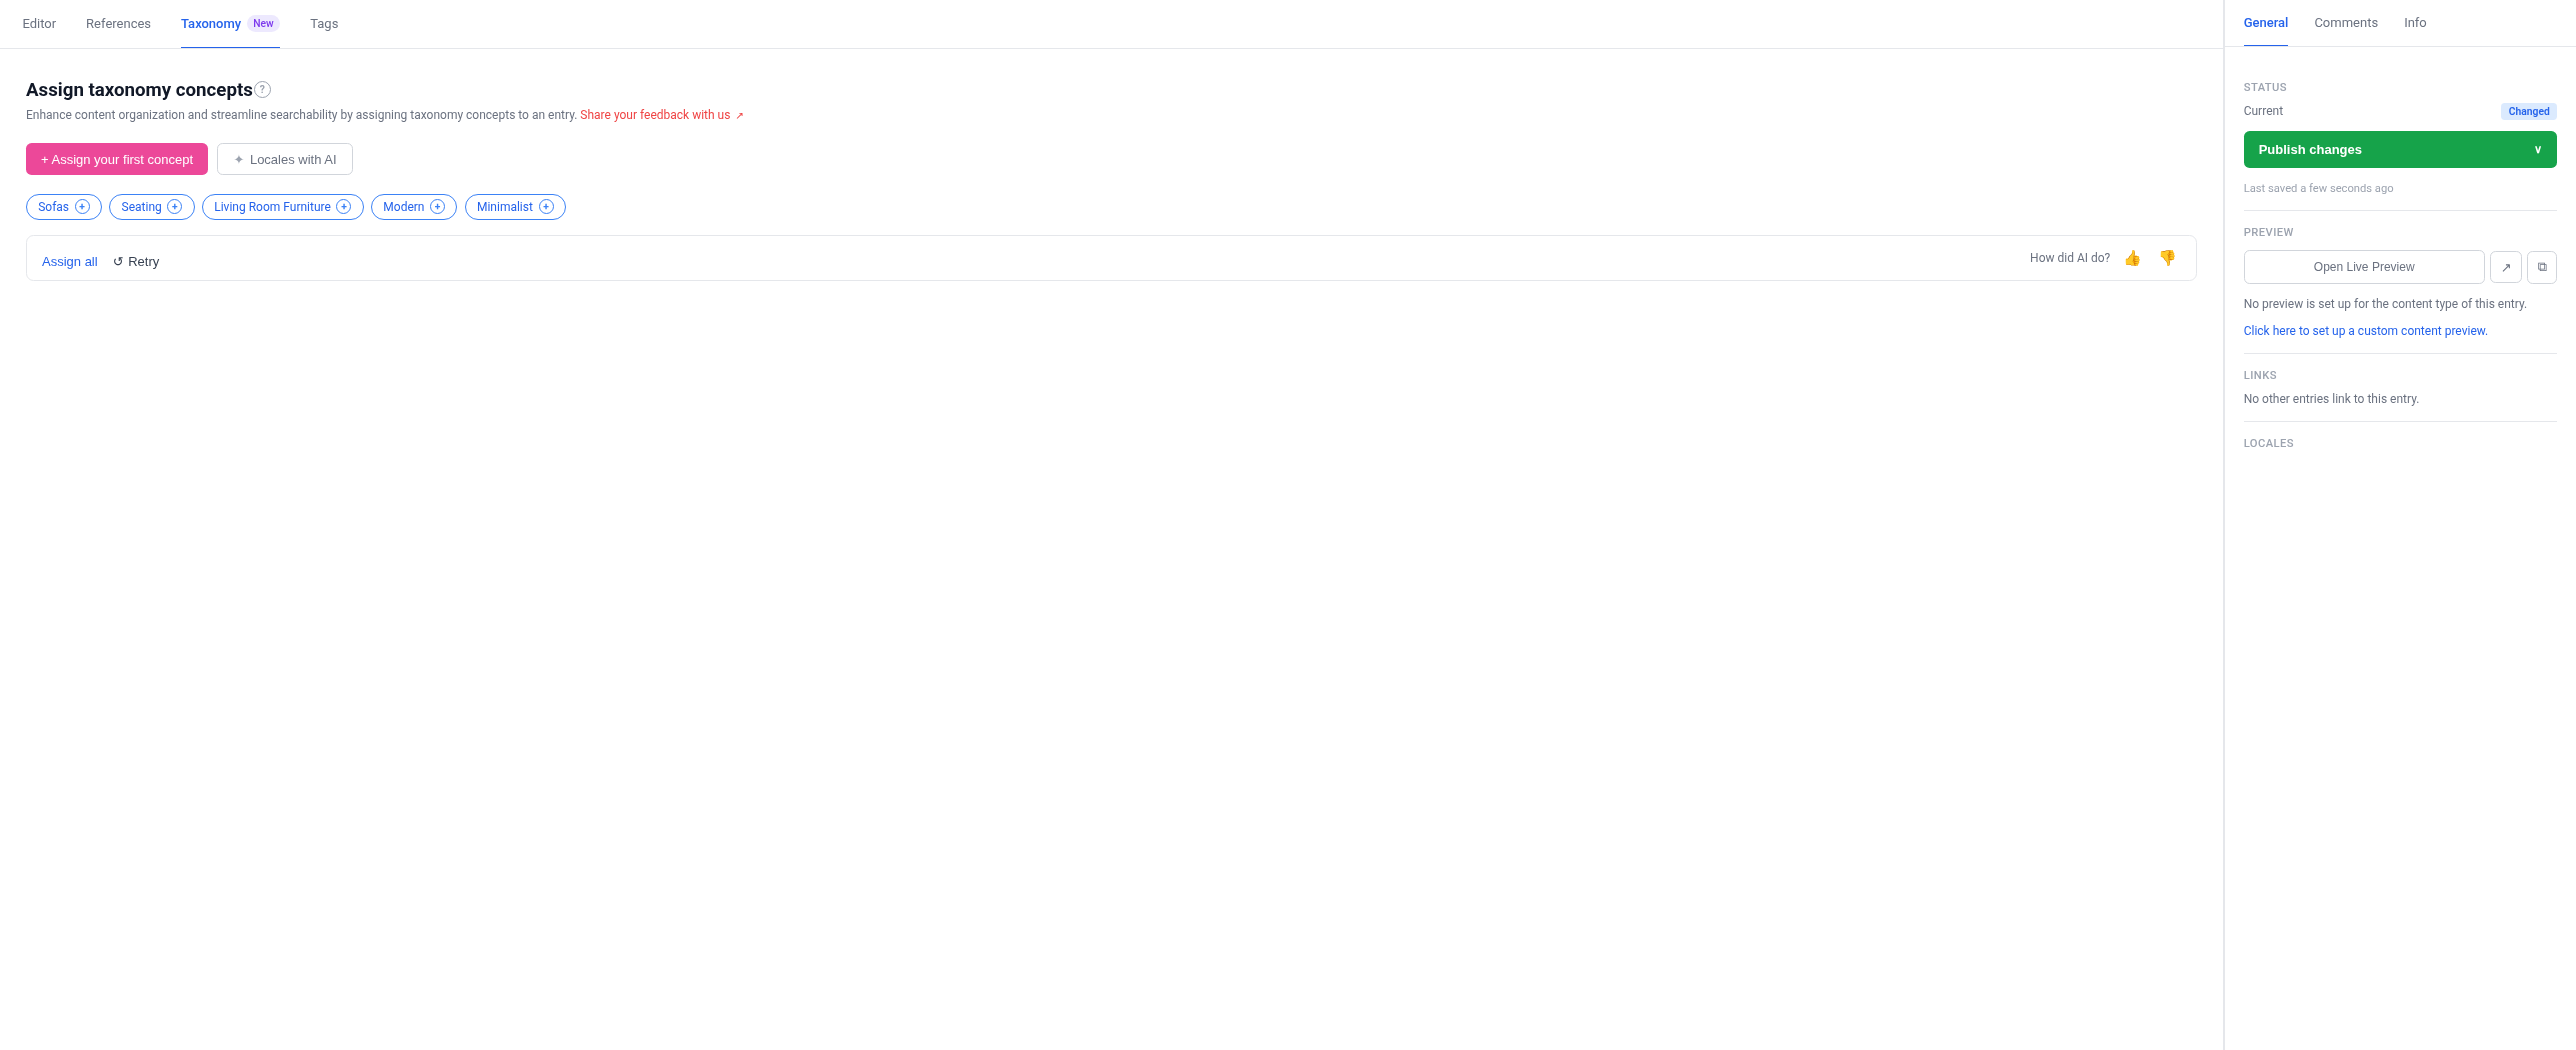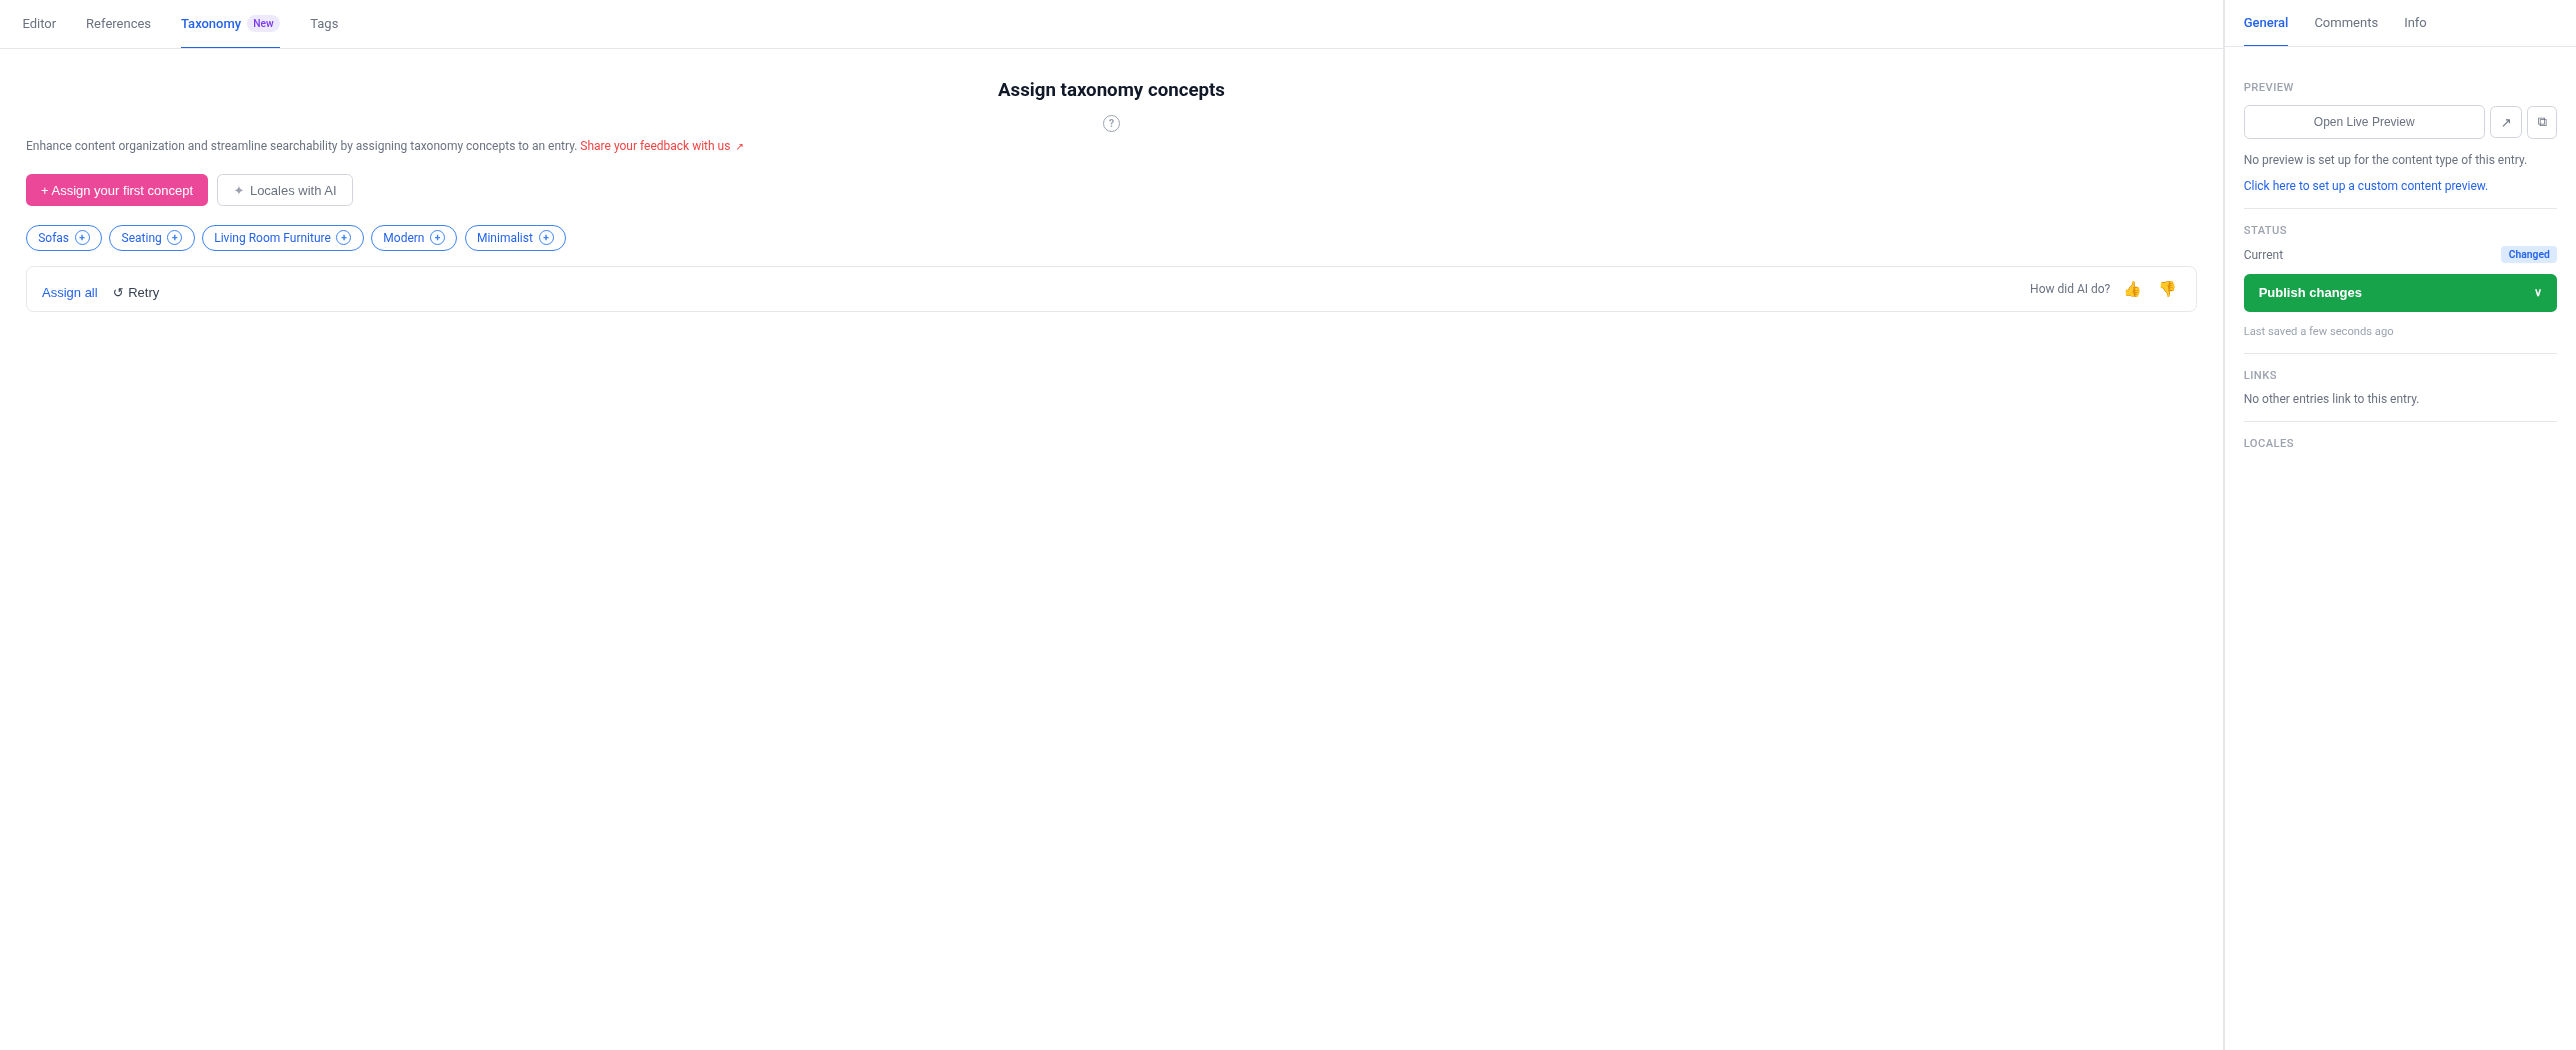--- a/index.html
+++ b/index.html
@@ -69,23 +69,22 @@
     .main-content {
       padding: 30px 26px;
     }
 
     .section-title {
       font-size: 18.7px;
       font-weight: 700;
       color: #111827;
       display: flex;
       align-items: center;
-      gap: 14px;
+      gap: 1px;
       margin-bottom: 5.6px;
-      flex-direction: column;
     }
 
     .help-icon {
       display: inline-flex;
       align-items: center;
       justify-content: center;
       width: 17px;
       height: 17px;
       border: 1.4px solid #9ca3af;
       border-radius: 50%;
@@ -531,52 +530,52 @@
         <span>Comments</span>
       </div>
       <div class="right-tab">
         <span>Info</span>
       </div>
     </div>
 
     <div class="right-content">
 
       <div class="right-section">
-        <div class="preview-label">Preview</div>
-        <div class="preview-btn-row">
-          <button class="btn-open-preview">
-            <span>Open Live Preview</span>
-          </button>
-          <button class="preview-icon-btn">
-            <span>↗</span>
-          </button>
-          <button class="preview-icon-btn">
-            <span>⧉</span>
-          </button>
-        </div>
-        <p class="no-preview-text">No preview is set up for the content type of this entry.</p>
-        <a class="setup-preview-link">
-          <span>Click here to set up a custom content preview.</span>
-        </a>
-      </div>
-
-      <div class="right-section">
         <div class="right-section-label">Status</div>
         <div class="status-row">
           <span class="status-label">Current</span>
           <span class="status-badge-changed">Changed</span>
         </div>
         <button class="btn-publish">
           <span>Publish changes</span>
           <span class="publish-chevron">∨</span>
         </button>
         <span class="last-saved-text">Last saved a few seconds ago</span>
       </div>
 
       <div class="right-section">
+        <div class="preview-label">Preview</div>
+        <div class="preview-btn-row">
+          <button class="btn-open-preview">
+            <span>Open Live Preview</span>
+          </button>
+          <button class="preview-icon-btn">
+            <span>↗</span>
+          </button>
+          <button class="preview-icon-btn">
+            <span>⧉</span>
+          </button>
+        </div>
+        <p class="no-preview-text">No preview is set up for the content type of this entry.</p>
+        <a class="setup-preview-link">
+          <span>Click here to set up a custom content preview.</span>
+        </a>
+      </div>
+
+      <div class="right-section">
         <div class="right-section-label">Links</div>
         <span class="links-section-text">No other entries link to this entry.</span>
       </div>
 
       <div class="right-section">
         <div class="locales-label">Locales</div>
       </div>
 
     </div>
   </div>

